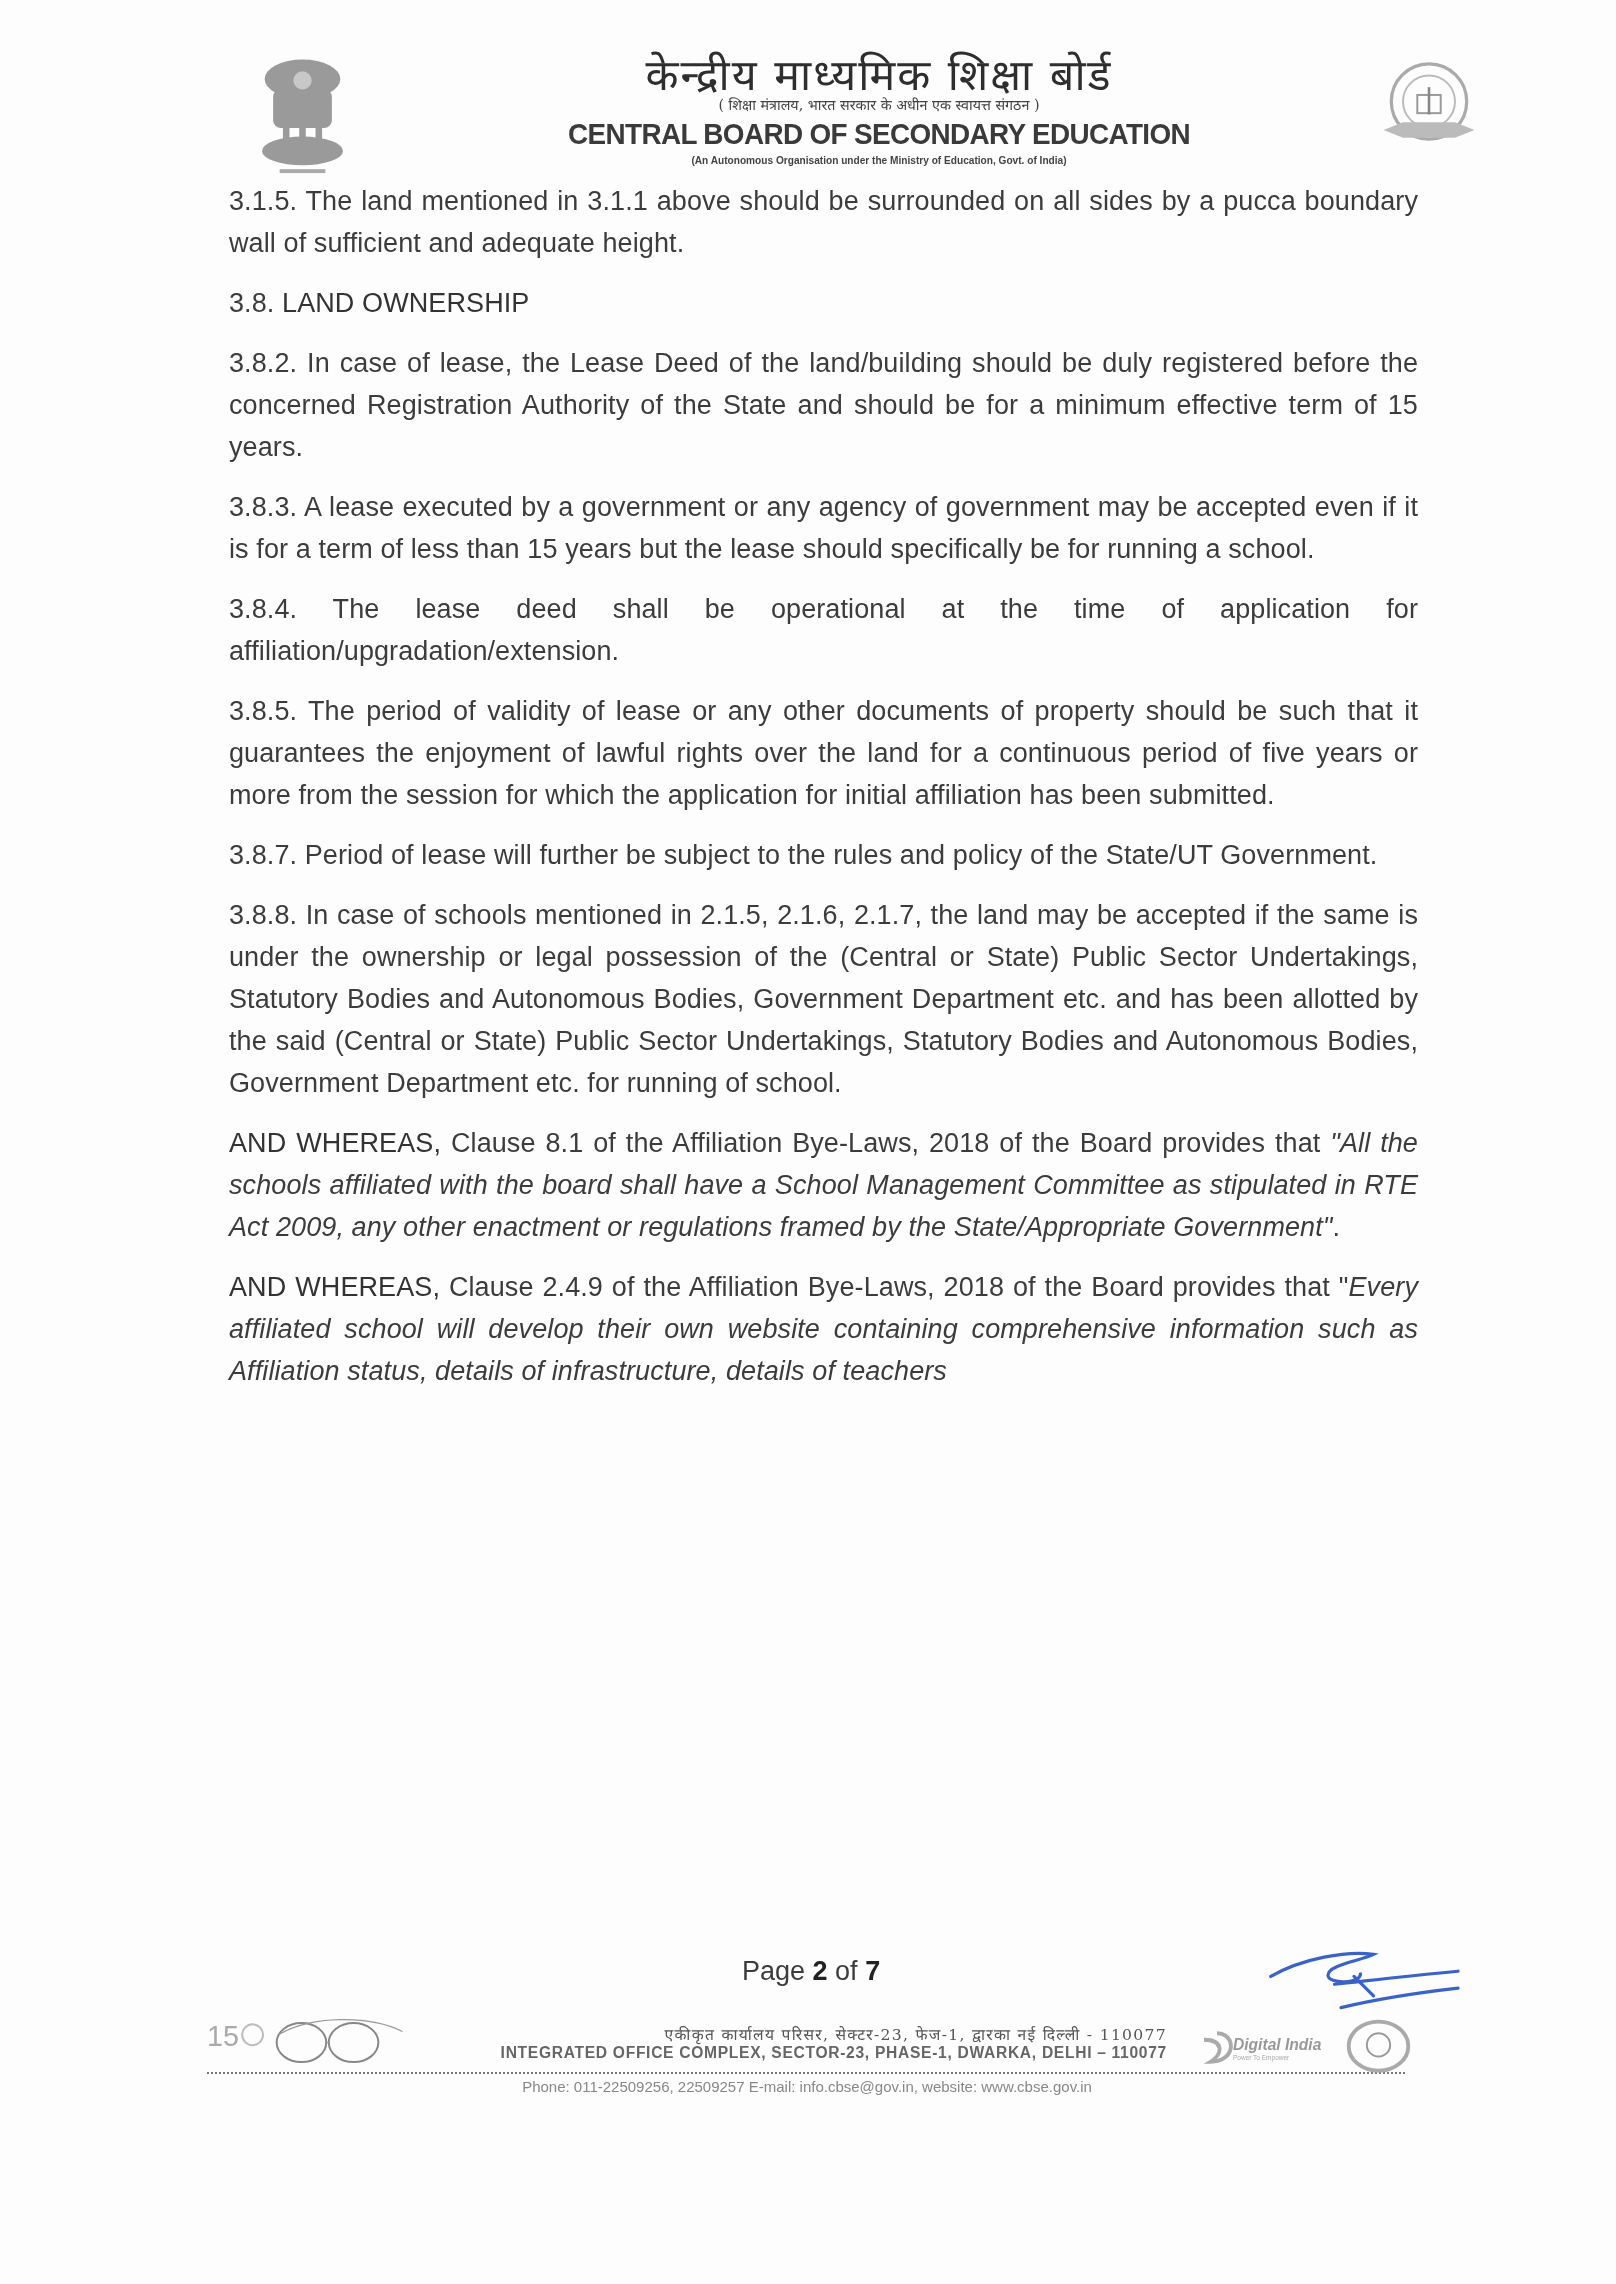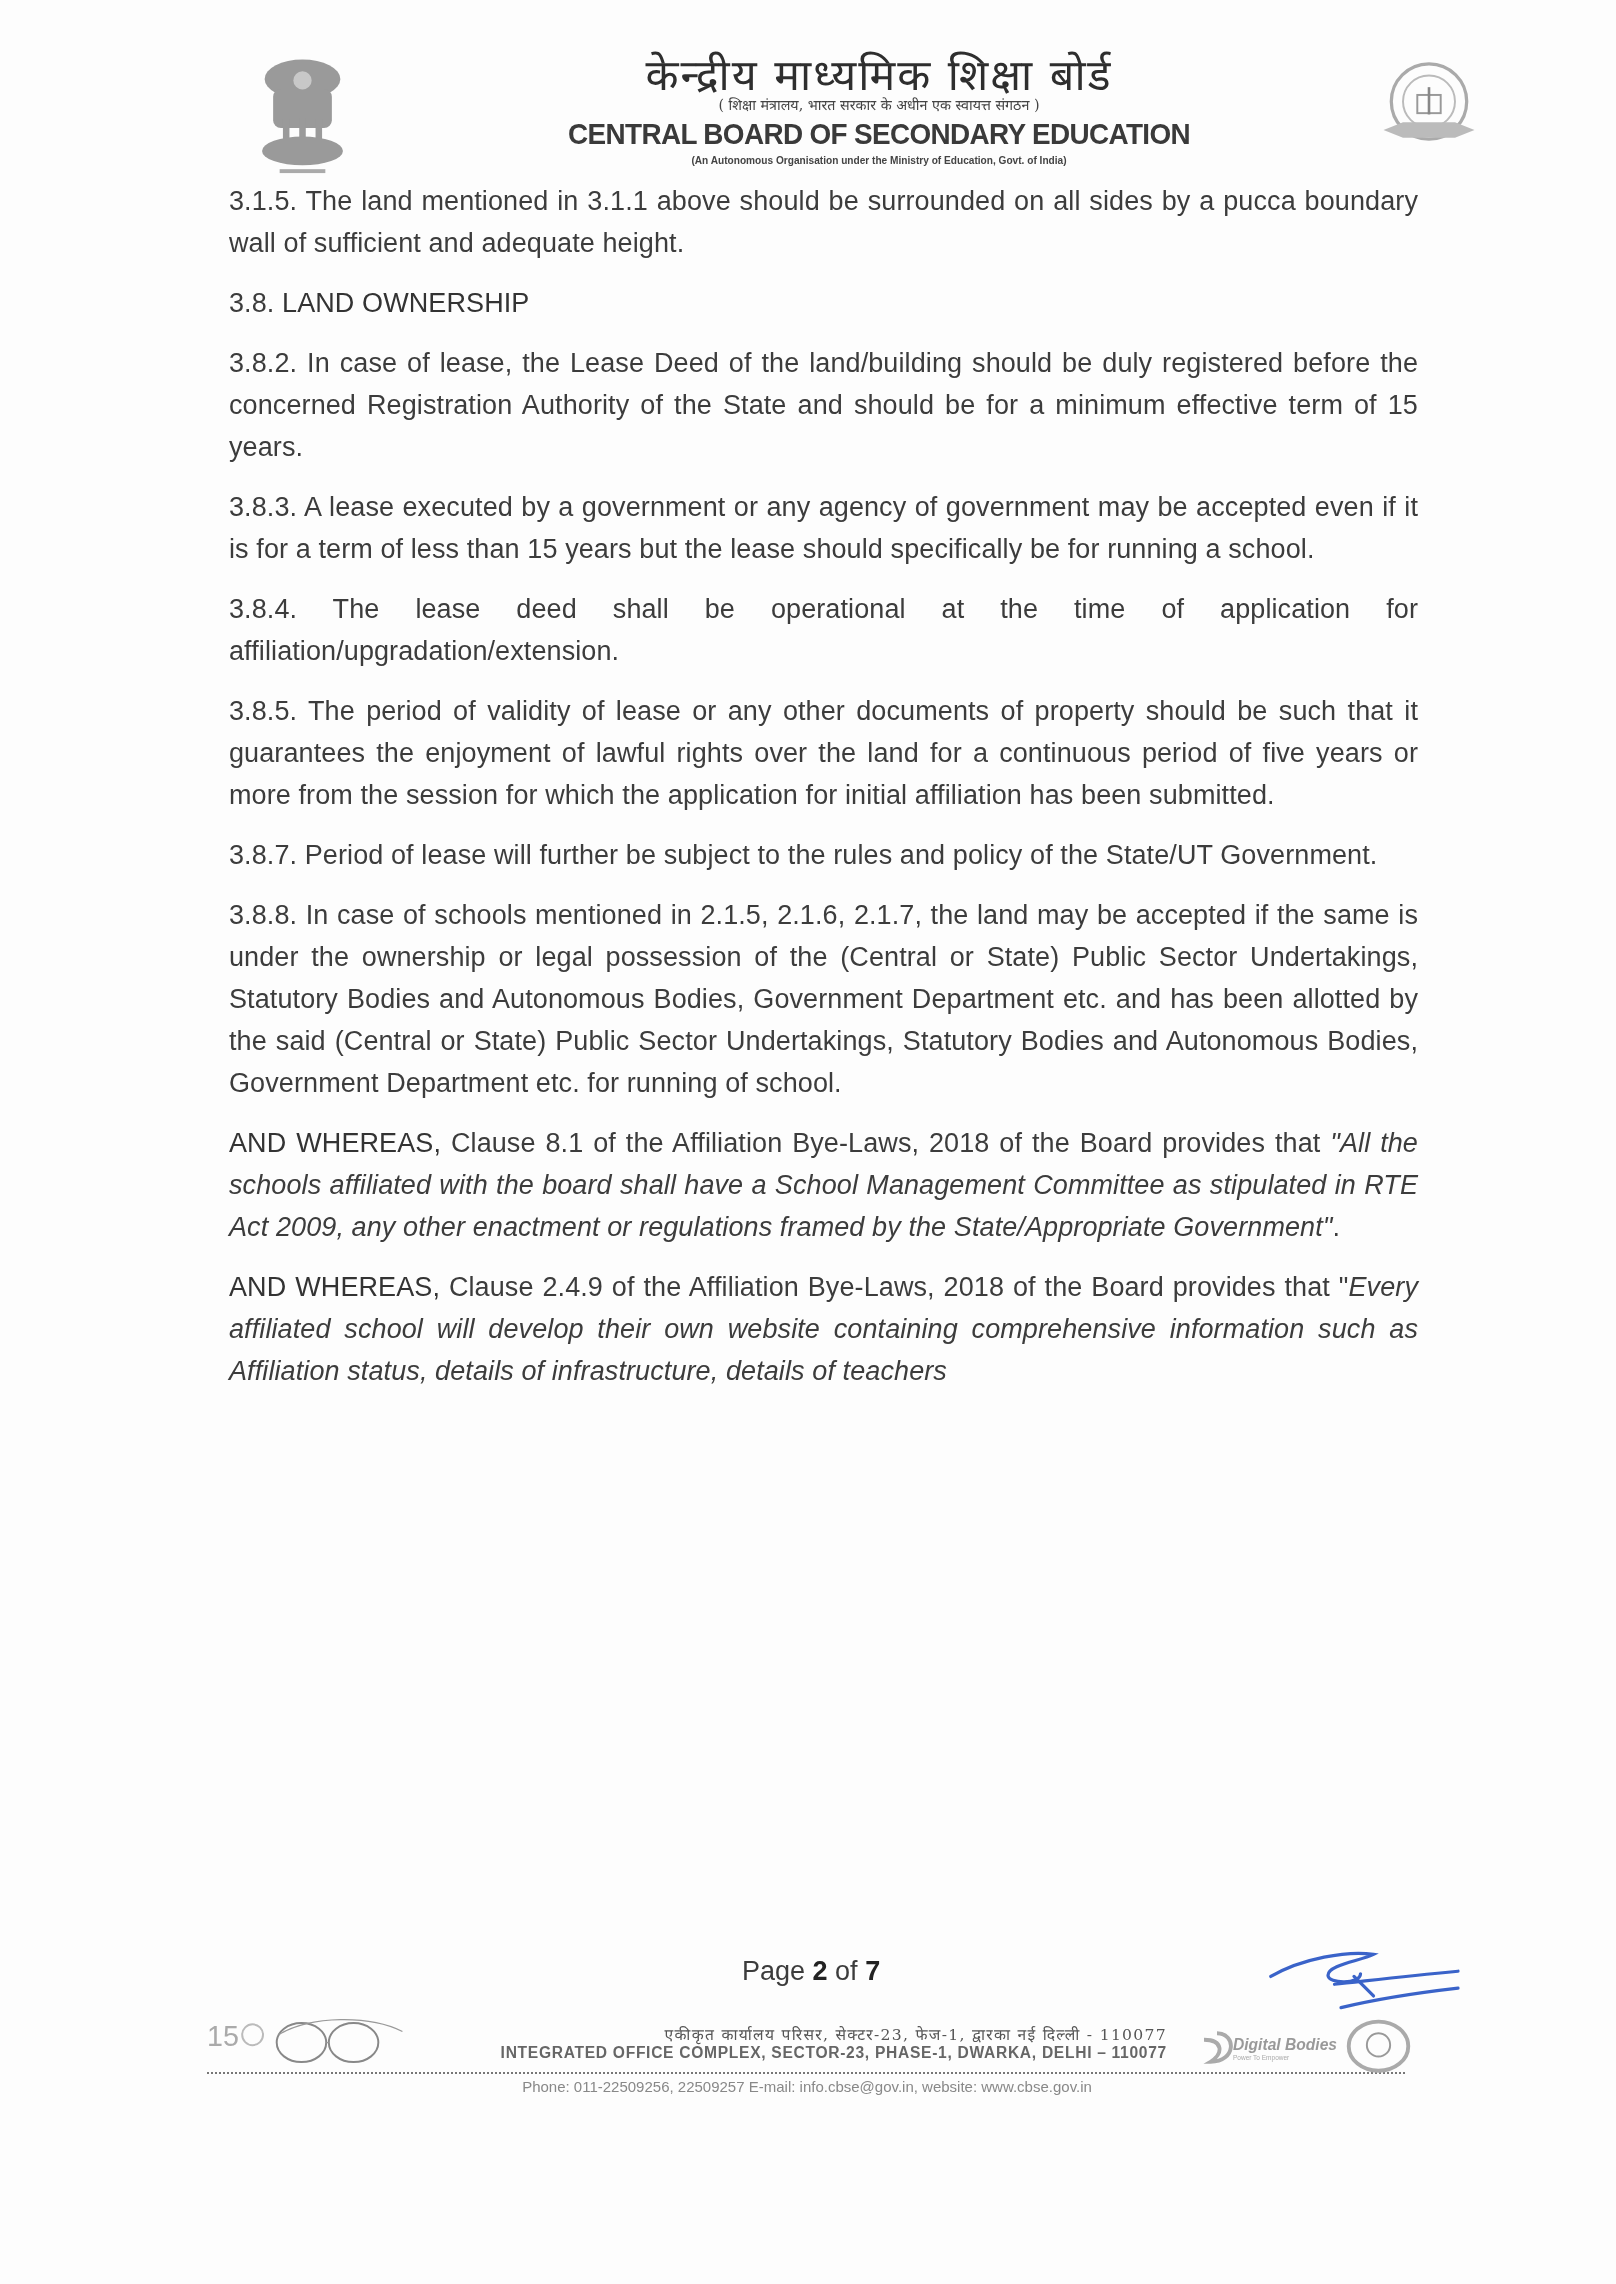--- a/index.html
+++ b/index.html
@@ -111,20 +111,20 @@
   <path d="M183 42 L187 42 M110 30 C160 0 250 0 300 25" fill="none" stroke="#999" stroke-width="2"></path>
 </svg>
 <div class="foot-addr foot-addr-hi">एकीकृत कार्यालय परिसर, सेक्टर-23, फेज-1, द्वारका नई दिल्ली - 110077</div>
 <div class="foot-addr foot-addr-en">INTEGRATED OFFICE COMPLEX, SECTOR-23, PHASE-1, DWARKA, DELHI – 110077</div>
 <div class="foot-rule"></div>
 <div class="foot-contact">Phone: 011-22509256, 22509257 E-mail: info.cbse@gov.in, website: www.cbse.gov.in</div>
 
 <svg class="digital-india" viewBox="0 0 160 60">
   <path d="M40 8 C70 8 70 52 30 52 C50 40 50 18 20 18" fill="none" stroke="#aaa" stroke-width="6"></path>
 </svg>
-<div class="di-text">Digital Bodies</div>
+<div class="di-text">Digital India</div>
 <div class="di-sub">Power To Empower</div>
 
 <svg class="bbbp-logo" viewBox="0 0 100 85">
   <ellipse cx="50" cy="42" rx="46" ry="38" fill="none" stroke="#aaa" stroke-width="6"></ellipse>
   <circle cx="50" cy="40" r="18" fill="none" stroke="#999" stroke-width="3"></circle>
 </svg>
 
 
 </body></html>

